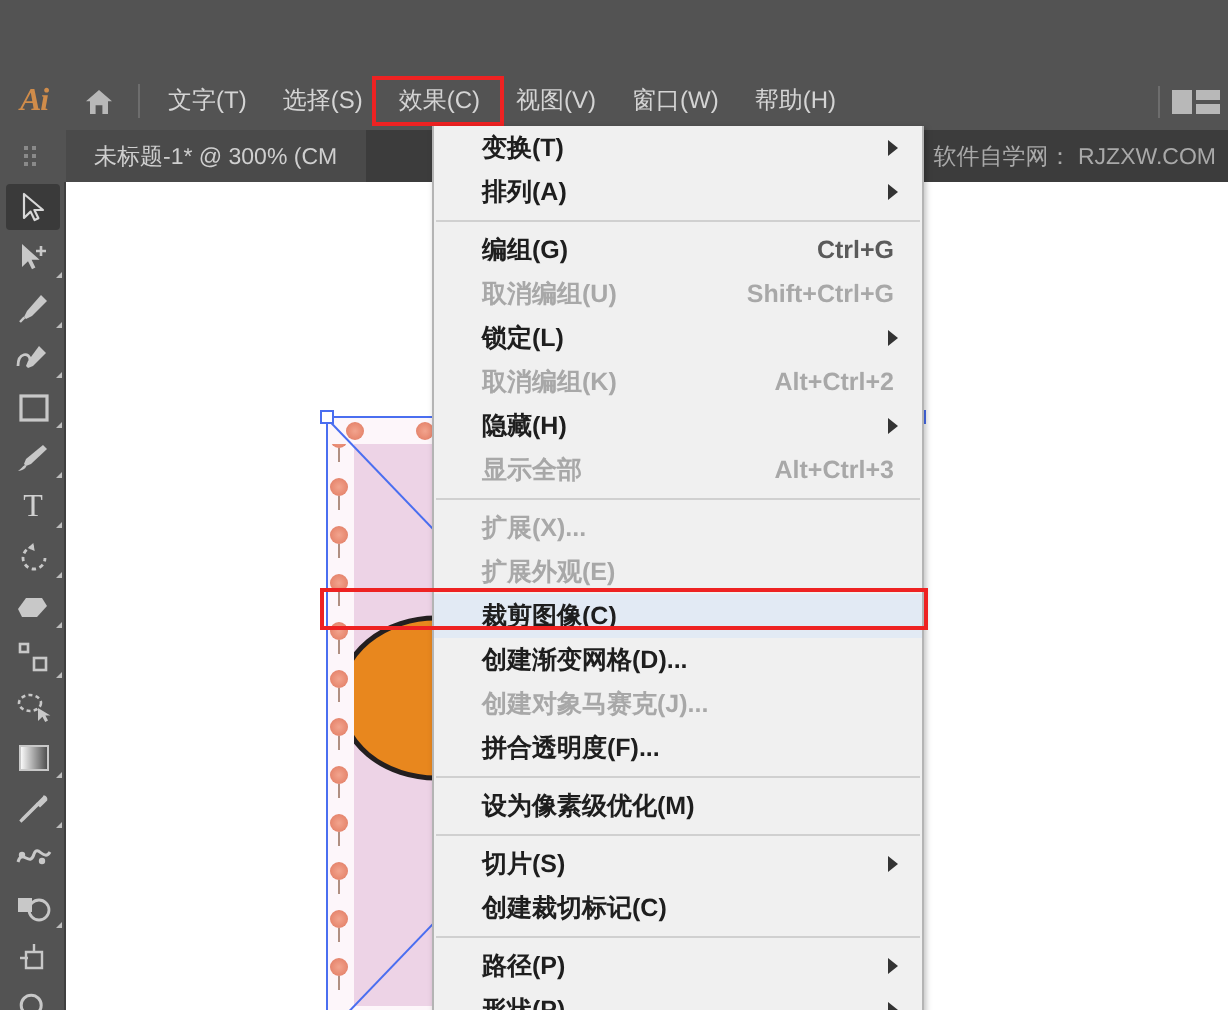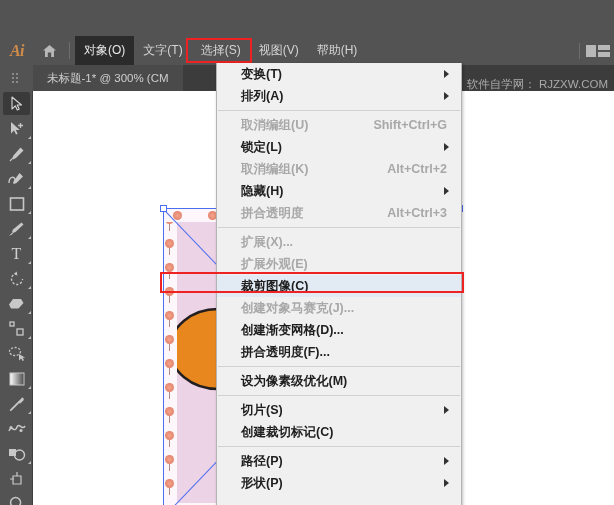--- a/index.html
+++ b/index.html
@@ -57,22 +57,22 @@
     display: flex; align-items: center; justify-content: center;
   }
   .doc-tab {
     position: absolute; left: 33px; top: 0; height: 26px;
     background: #4a4a4a;
     display: flex; align-items: center;
     padding: 0 14px;
     color: #cfcfcf; font-size: 11.5px; white-space: nowrap;
   }
   .watermark {
-    position: absolute; right: 6px; top: 12px; height: 26px;
-    display: flex; 
+    position: absolute; right: 6px; top: 0; height: 26px;
+    display: flex; align-items: center;
     color: #a9a9a9; font-size: 11.5px; white-space: nowrap;
   }
 
   
   .toolbar {
     position: absolute; left: 0; top: 55px; width: 33px; height: 450px;
     background: #535353;
     border-right: 1px solid #3f3f3f;
   }
   .tool {
@@ -175,31 +175,34 @@
     <div class="ai-logo">
       <span>Ai</span>
     </div>
     <div class="home-icon">
       <svg width="15" height="14" viewBox="0 0 15 14">
           <path d="M7.5 1 L14 6.6 L12 6.6 L12 13 L9.2 13 L9.2 8.6 L5.8 8.6 L5.8 13 L3 13 L3 6.6 L1 6.6 Z" fill="#b8b8b8"></path>
         </svg>
     </div>
     <div class="vsep"></div>
     <div class="menubar-items">
-      <div class="mb-item active">
-          <span>对象(O)</span>
-        </div>
       <div class="mb-item">
           <span>文字(T)</span>
         </div>
       <div class="mb-item">
           <span>选择(S)</span>
         </div>
       <div class="mb-item">
+          <span>效果(C)</span>
+        </div>
+      <div class="mb-item">
           <span>视图(V)</span>
+        </div>
+      <div class="mb-item">
+          <span>窗口(W)</span>
         </div>
       <div class="mb-item">
           <span>帮助(H)</span>
         </div>
     </div>
     <div class="panel-icons">
       <div class="pi-sep"></div>
       <svg width="24" height="14" viewBox="0 0 24 14">
         <rect x="0" y="1" width="10" height="12" fill="#b8b8b8"></rect>
         <rect x="12" y="1" width="12" height="5" fill="#b8b8b8"></rect>
@@ -504,62 +507,66 @@
       <span>变换(T)</span>
       <i class="arrow"></i>
     </div>
     <div class="mi">
       <span>排列(A)</span>
       <i class="arrow"></i>
     </div>
 
     <div class="mi-sep"></div>
 
+    <div class="mi">
+      <span>编组(G)</span>
+      <span class="accel">Ctrl+G</span>
+    </div>
     <div class="mi disabled">
       <span>取消编组(U)</span>
       <span class="accel">Shift+Ctrl+G</span>
     </div>
     <div class="mi">
       <span>锁定(L)</span>
       <i class="arrow"></i>
     </div>
     <div class="mi disabled">
       <span>取消编组(K)</span>
       <span class="accel">Alt+Ctrl+2</span>
     </div>
     <div class="mi">
       <span>隐藏(H)</span>
       <i class="arrow"></i>
     </div>
     <div class="mi disabled">
-      <span>拼合透明度</span>
+      <span>显示全部</span>
       <span class="accel">Alt+Ctrl+3</span>
     </div>
 
     <div class="mi-sep"></div>
 
     <div class="mi disabled">
       <span>扩展(X)...</span>
     </div>
     <div class="mi disabled">
       <span>扩展外观(E)</span>
     </div>
 
     <div class="mi hl">
       <span>裁剪图像(C)</span>
       <div class="red-box"></div>
     </div>
 
+    <div class="mi">
+      <span>创建渐变网格(D)...</span>
+    </div>
     <div class="mi disabled">
       <span>创建对象马赛克(J)...</span>
     </div>
     <div class="mi">
-      <span>创建渐变网格(D)...</span>
-    </div>
-    <div class="mi">
       <span>拼合透明度(F)...</span>
     </div>
 
     <div class="mi-sep"></div>
 
     <div class="mi">
       <span>设为像素级优化(M)</span>
     </div>
 
     <div class="mi-sep"></div>

